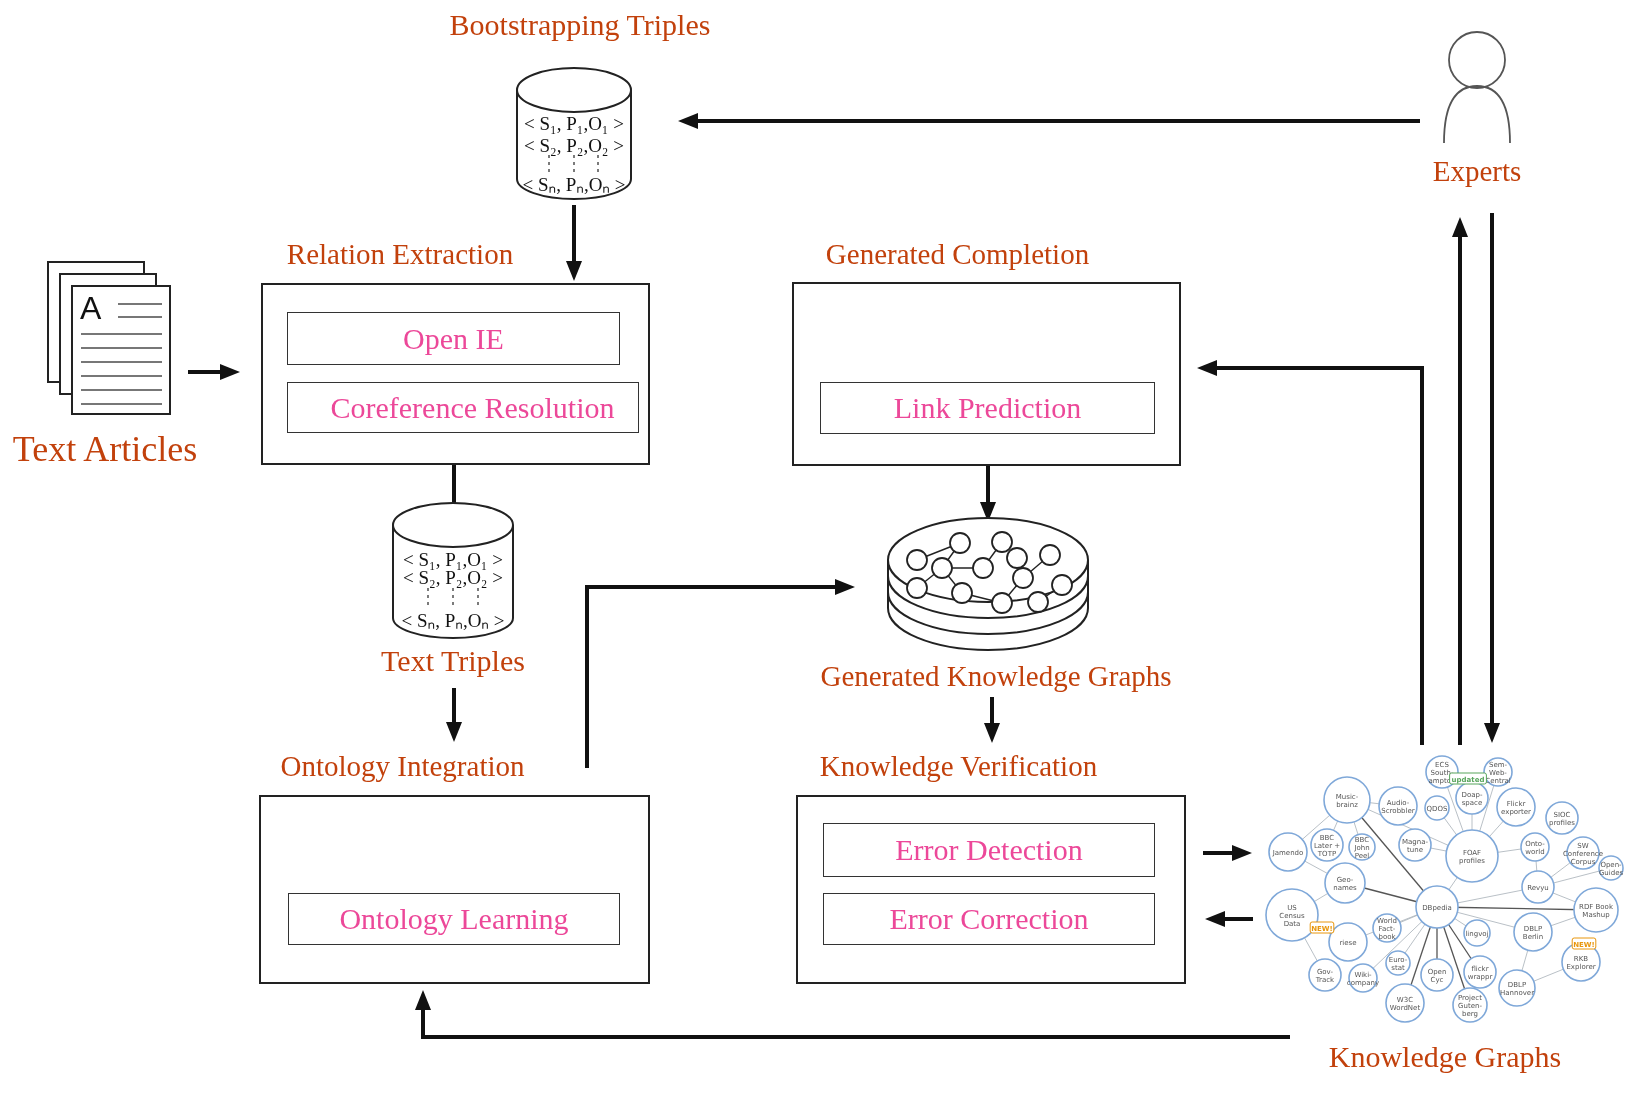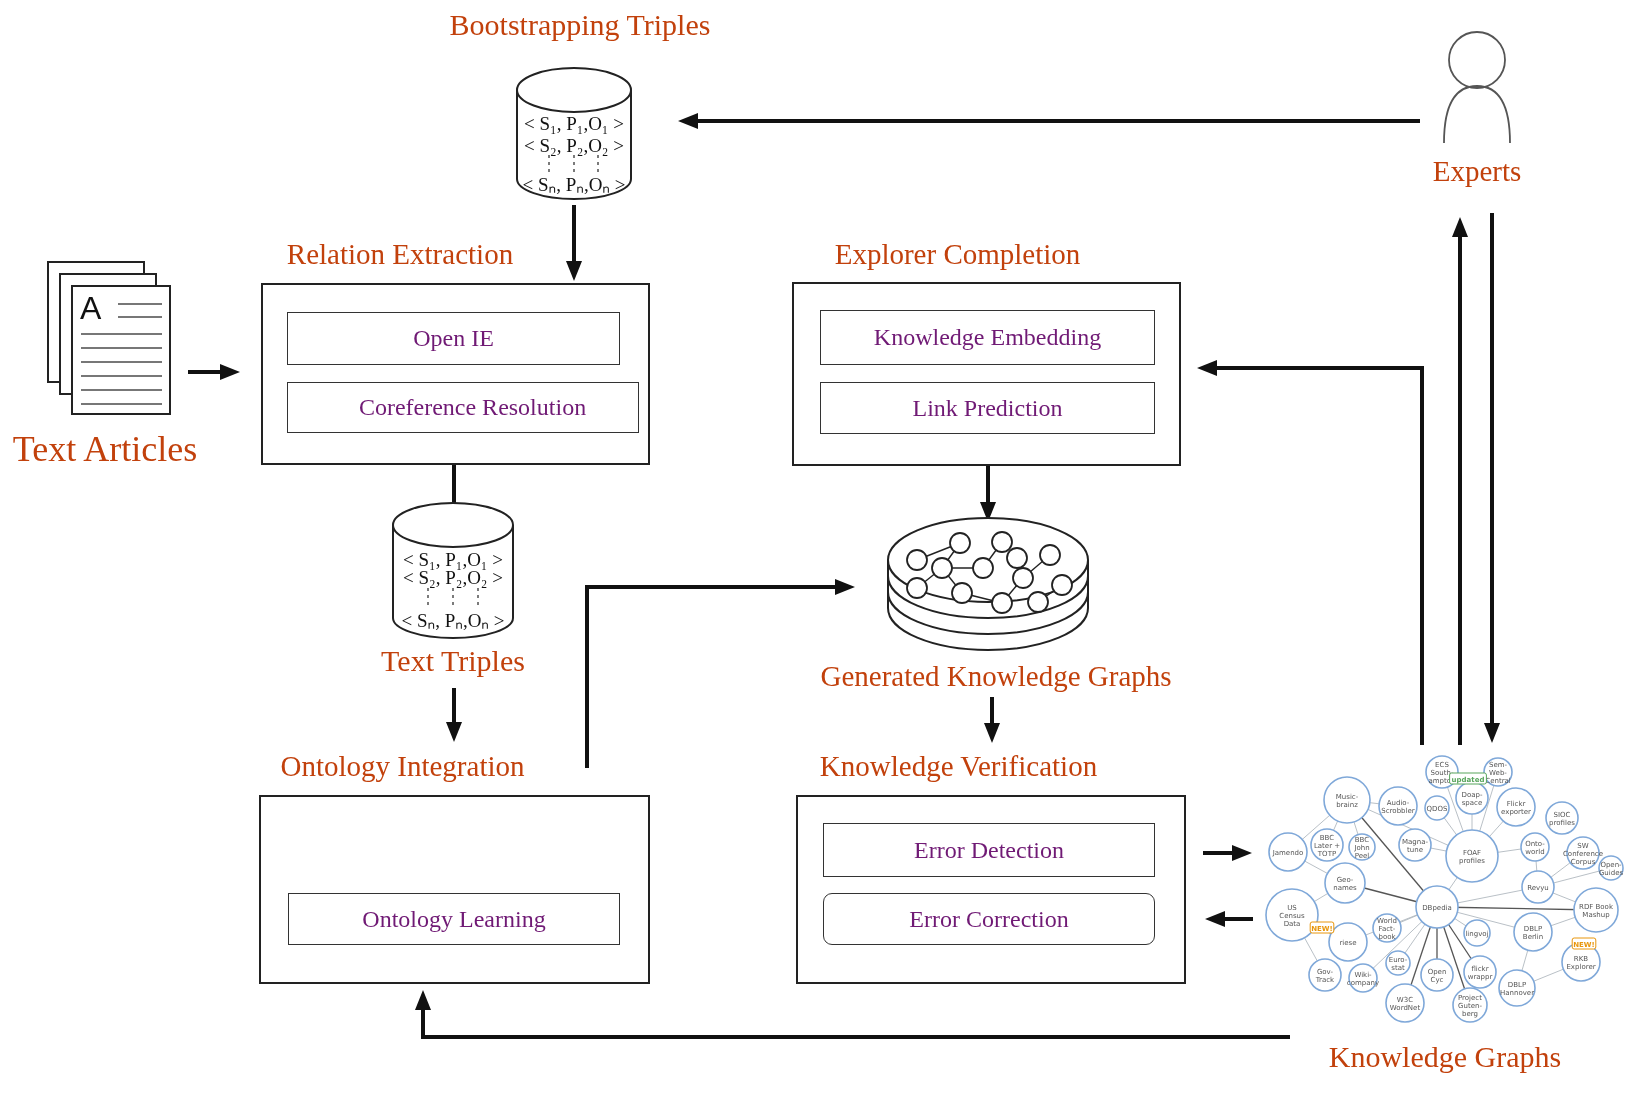--- a/index.html
+++ b/index.html
@@ -3,21 +3,21 @@
 <meta charset="utf-8">
 <style>
   html,body{margin:0;padding:0;background:#fff;}
   .stage{position:relative;width:1646px;height:1103px;background:#fff;overflow:hidden;
          font-family:"Liberation Serif",serif;color:#111;}
   .stage svg{position:absolute;left:0;top:0;}
   .title{position:absolute;text-align:center;font-size:29px;color:#c2410c;white-space:nowrap;}
   .big{font-size:30px;}
   .box-outer{position:absolute;border:2px solid #222;background:transparent;}
   .box-inner{position:absolute;border:1.5px solid #333;background:#fff;display:flex;
-             align-items:center;justify-content:center;font-size:24px;color:#701a75;}
+             align-items:center;justify-content:center;font-size:30px;color:#ec4899;}
   .triple{position:absolute;width:140px;text-align:center;font-size:19px;
           font-family:Liberation Serif, serif;color:#111;white-space:nowrap;}
   .arr{stroke:#111;stroke-width:4;fill:none;marker-end:url(#ah);}
   #cloud-nodes text{font-family:"DejaVu Sans","Liberation Sans",sans-serif;}
   .pageA{position:absolute;font-family:"Liberation Sans",sans-serif;font-size:32px;color:#111;}
 </style>
 </head>
 <body>
 
 <div class="stage">
@@ -242,21 +242,21 @@
         <circle cx="1405" cy="1003" r="19" fill="#fff" stroke="#7fa8d9" stroke-width="1.6"></circle>
         <text x="1405" y="1001.5" text-anchor="middle" fill="#555" font-size="7"><tspan x="1405" dy="0">W3C</tspan><tspan x="1405" dy="8">WordNet</tspan></text>
         <circle cx="1470" cy="1005" r="17" fill="#fff" stroke="#7fa8d9" stroke-width="1.6"></circle>
         <text x="1470" y="999.5" text-anchor="middle" fill="#555" font-size="7"><tspan x="1470" dy="0">Project</tspan><tspan x="1470" dy="8">Guten-</tspan><tspan x="1470" dy="8">berg</tspan></text>
       </g>
   </svg>
 
   <div class="title big" style="left:420px;top:8px;width:320px;">Bootstrapping Triples</div>
   <div class="title" style="left:1397px;top:155px;width:160px;">Experts</div>
   <div class="title" style="left:255px;top:238px;width:290px;">Relation Extraction</div>
-  <div class="title" style="left:795px;top:238px;width:325px;">Explorer Completion</div>
+  <div class="title" style="left:795px;top:238px;width:325px;">Generated Completion</div>
   <div class="title" style="left:10px;top:428px;width:190px;font-size:36px;">Text Articles</div>
   <div class="title big" style="left:353px;top:644px;width:200px;">Text Triples</div>
   <div class="title" style="left:795px;top:660px;width:402px;">Generated Knowledge Graphs</div>
   <div class="title" style="left:255px;top:750px;width:295px;">Ontology Integration</div>
   <div class="title" style="left:795px;top:750px;width:327px;">Knowledge Verification</div>
   <div class="title big" style="left:1270px;top:1040px;width:350px;">Knowledge Graphs</div>
 
   <div class="pageA" style="left:80px;top:290px;">A</div>
 
   <div class="triple" style="left:504px;top:113px;">&lt; S₁, P₁,O₁ &gt;</div>
@@ -266,19 +266,18 @@
   <div class="triple" style="left:383px;top:567px;">&lt; S₂, P₂,O₂ &gt;</div>
   <div class="triple" style="left:383px;top:607px;">&lt; Sₙ, Pₙ,Oₙ &gt;</div>
 
   <div class="box-outer" style="left:261px;top:283px;width:385px;height:178px;"></div>
   <div class="box-outer" style="left:792px;top:282px;width:385px;height:180px;"></div>
   <div class="box-outer" style="left:259px;top:795px;width:387px;height:185px;"></div>
   <div class="box-outer" style="left:796px;top:795px;width:386px;height:185px;"></div>
 
   <div class="box-inner" style="left:287px;top:312px;width:331px;height:51px;">Open IE</div>
   <div class="box-inner" style="left:287px;top:382px;width:331px;height:49px;padding-left:19px;">Coreference Resolution</div>
-  <div class="box-inner" style="left:820px;top:310px;width:333px;height:53px;">Knowledge Embedding</div>
   <div class="box-inner" style="left:820px;top:382px;width:333px;height:50px;">Link Prediction</div>
   <div class="box-inner" style="left:288px;top:893px;width:330px;height:50px;font-family:Liberation Serif, serif;">Ontology Learning</div>
   <div class="box-inner" style="left:823px;top:823px;width:330px;height:52px;">Error Detection</div>
-  <div class="box-inner" style="left:823px;top:893px;width:330px;height:50px;border-radius:9px;">Error Correction</div>
+  <div class="box-inner" style="left:823px;top:893px;width:330px;height:50px;">Error Correction</div>
 
 </div>
 
 </body></html>

